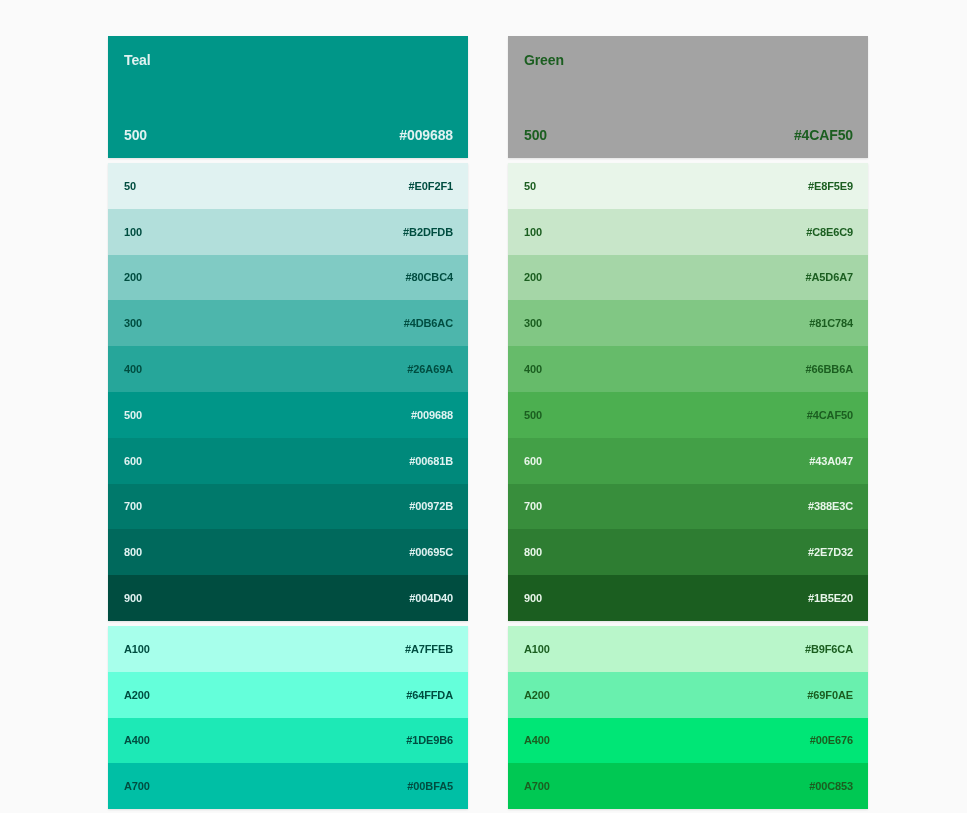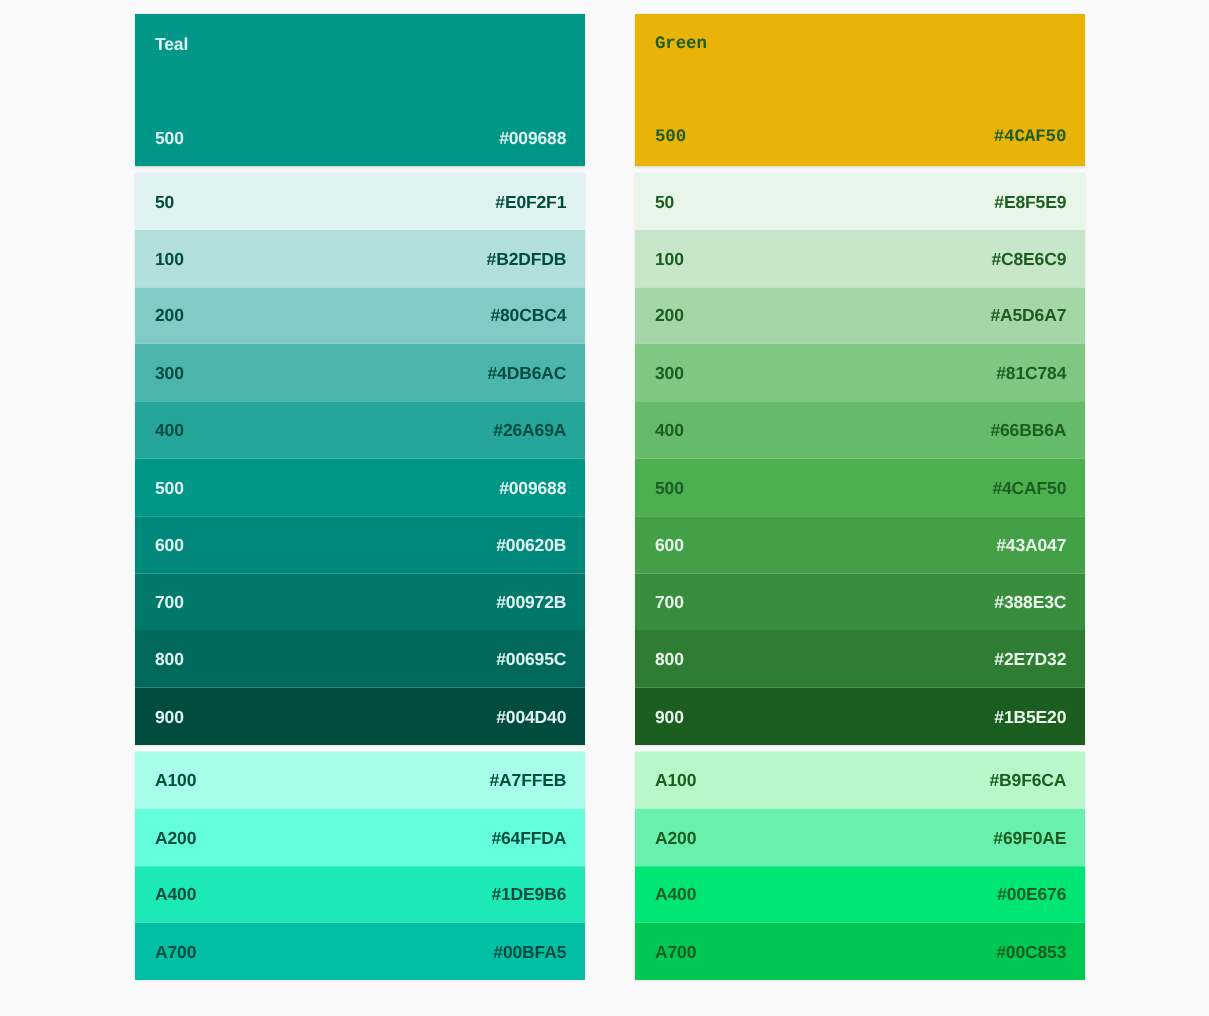--- a/index.html
+++ b/index.html
@@ -7,41 +7,41 @@
   body{
     width:967px;height:813px;
     background:#fafafa;
     font-family:"Liberation Sans",sans-serif;
     overflow:hidden;
     -webkit-font-smoothing:antialiased;
   }
   .palette-grid{
     display:flex;
     gap:40px;
-    padding-top:11px;
+    padding-top:36px;
     padding-left:108px;
   }
   .palette-column{
     width:360px;
     display:flex;
     flex-direction:column;
   }
   .palette-card{
     box-shadow:0 1px 2px rgba(0,0,0,.10);
     overflow:hidden;
   }
   .palette-card + .palette-card{margin-top:5px;}
   .swatch-row{
     height:45.8px;
     display:flex;
     align-items:center;
     justify-content:space-between;
     padding:0 15px 0 16px;
     box-sizing:border-box;
-    font-size:14px;
+    font-size:11px;
     font-weight:bold;
     letter-spacing:-0.12px;
   }
   .swatch-header{
     height:122px;
     position:relative;
     display:block;
   }
   .palette-name{
     position:absolute;
@@ -103,21 +103,21 @@
         <div class="swatch-row" style="background-color: rgb(38, 166, 154); color: rgb(0, 77, 64);">
           <span class="shade-label">400</span>
           <span class="shade-hex">#26A69A</span>
         </div>
         <div class="swatch-row" style="background-color: rgb(0, 150, 136); color: rgb(224, 242, 241);">
           <span class="shade-label">500</span>
           <span class="shade-hex">#009688</span>
         </div>
         <div class="swatch-row" style="background-color: rgb(0, 137, 123); color: rgb(224, 242, 241);">
           <span class="shade-label">600</span>
-          <span class="shade-hex">#00620B</span>
+          <span class="shade-hex">#00681B</span>
         </div>
         <div class="swatch-row" style="background-color: rgb(0, 121, 107); color: rgb(224, 242, 241);">
           <span class="shade-label">700</span>
           <span class="shade-hex">#00972B</span>
         </div>
         <div class="swatch-row" style="background-color: rgb(0, 105, 92); color: rgb(224, 242, 241);">
           <span class="shade-label">800</span>
           <span class="shade-hex">#00695C</span>
         </div>
         <div class="swatch-row" style="background-color: rgb(0, 77, 64); color: rgb(224, 242, 241);">
@@ -139,21 +139,21 @@
           <span class="shade-hex">#1DE9B6</span>
         </div>
         <div class="swatch-row" style="background-color: rgb(0, 191, 165); color: rgb(0, 77, 64);">
           <span class="shade-label">A700</span>
           <span class="shade-hex">#00BFA5</span>
         </div>
       </div>
     </div>
     <div class="palette-column">
       <div class="palette-card">
-        <div class="swatch-header" style="background-color: #eab308; color: rgb(27, 94, 32); font-family: Liberation Mono, monospace;">
+        <div class="swatch-header" style="background-color: #a3a3a3; color: rgb(27, 94, 32);">
           <div class="palette-name">Green</div>
           <div class="header-foot">
             <span class="shade-label">500</span>
             <span class="shade-hex">#4CAF50</span>
           </div>
         </div>
       </div>
       <div class="palette-card">
         <div class="swatch-row" style="background-color: rgb(232, 245, 233); color: rgb(27, 94, 32);">
           <span class="shade-label">50</span>

